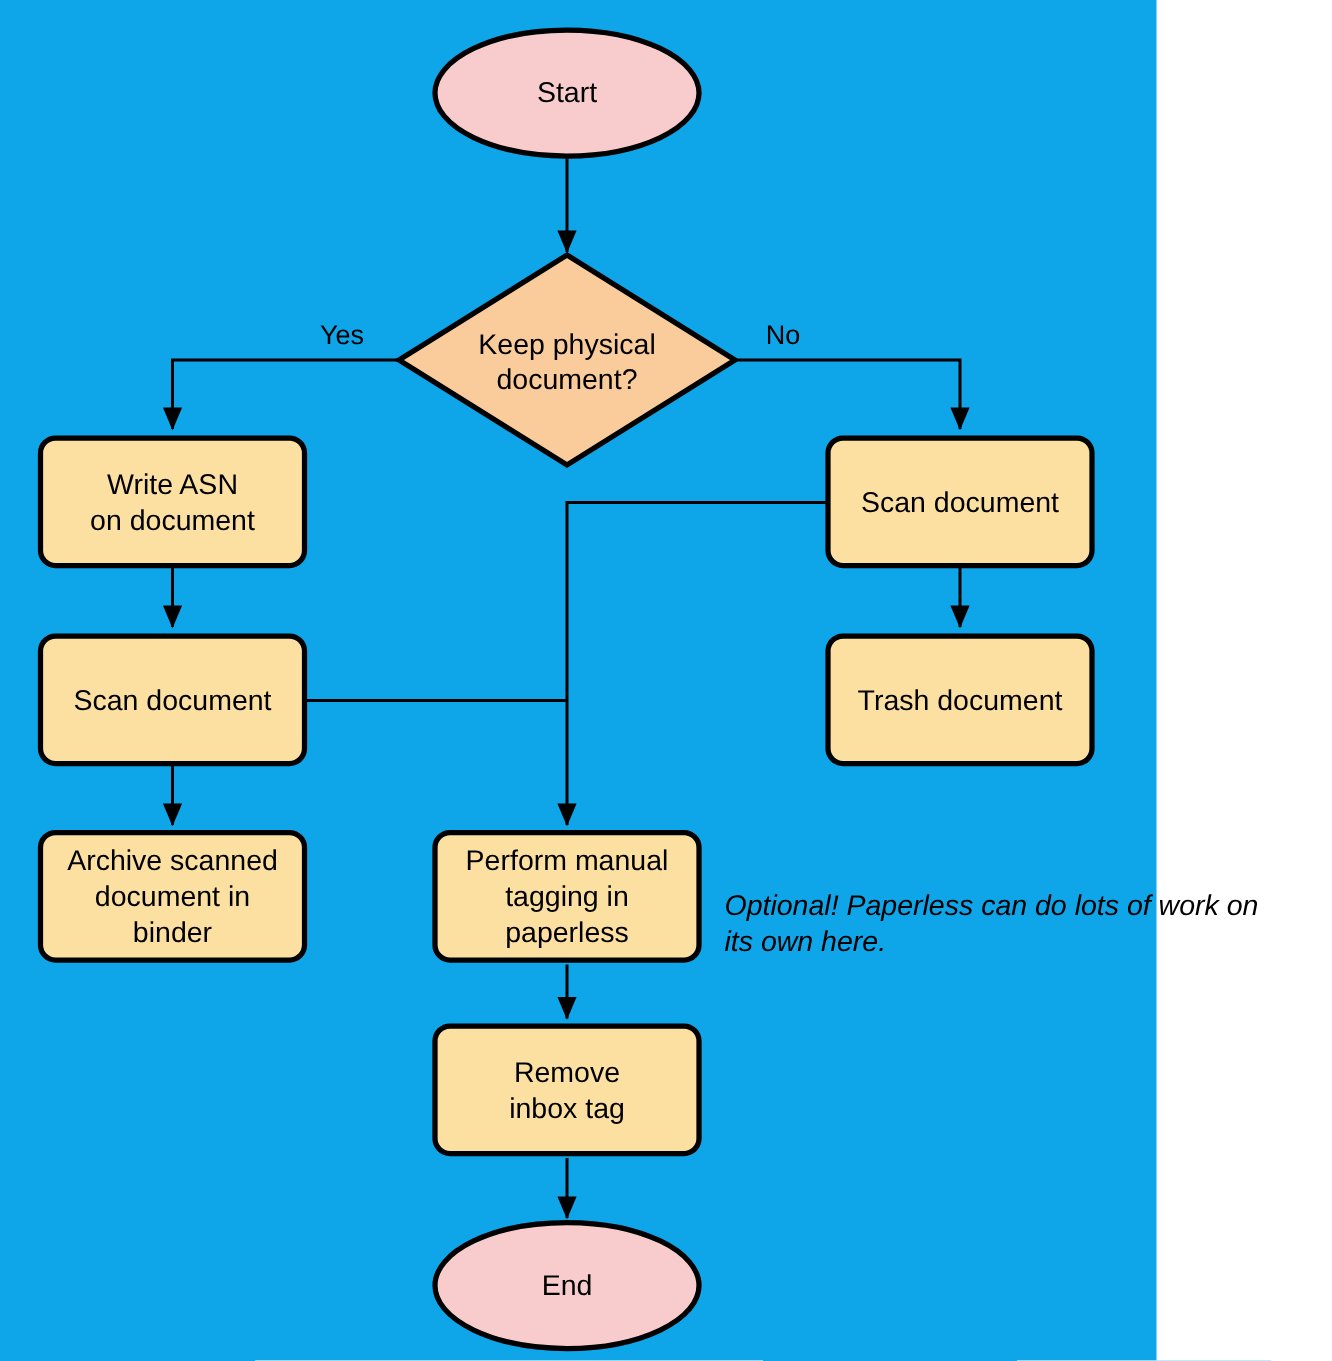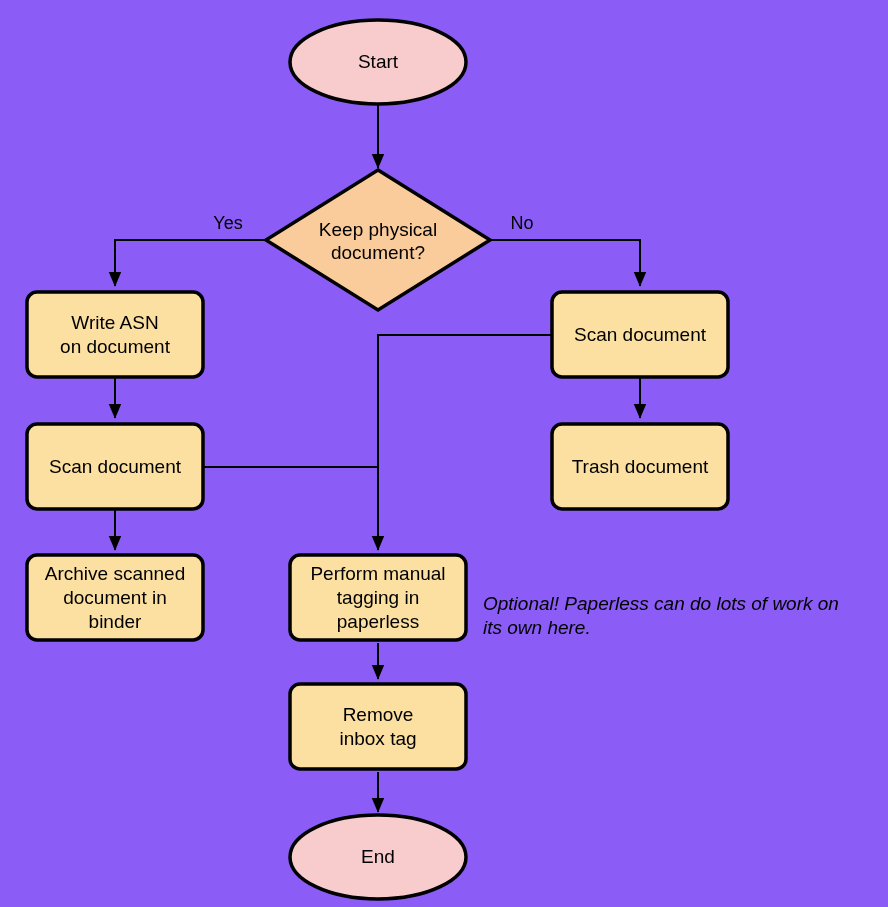--- a/index.html
+++ b/index.html
@@ -9,23 +9,23 @@
     background: #ffffff;
   }
   body {
     font-family: "Liberation Sans", sans-serif;
     width: 888px;
     height: 907px;
     overflow: hidden;
   }
   #canvas-wrap {
     position: relative;
-    width: 888px;
+    width: 771px;
     height: 907px;
-    background: #8b5cf6;
+    background: #0ea5e9;
   }
   svg.flow {
     position: absolute;
     top: 0;
     left: 0;
     width: 888px;
     height: 907px;
     display: block;
   }
   .node-label {

